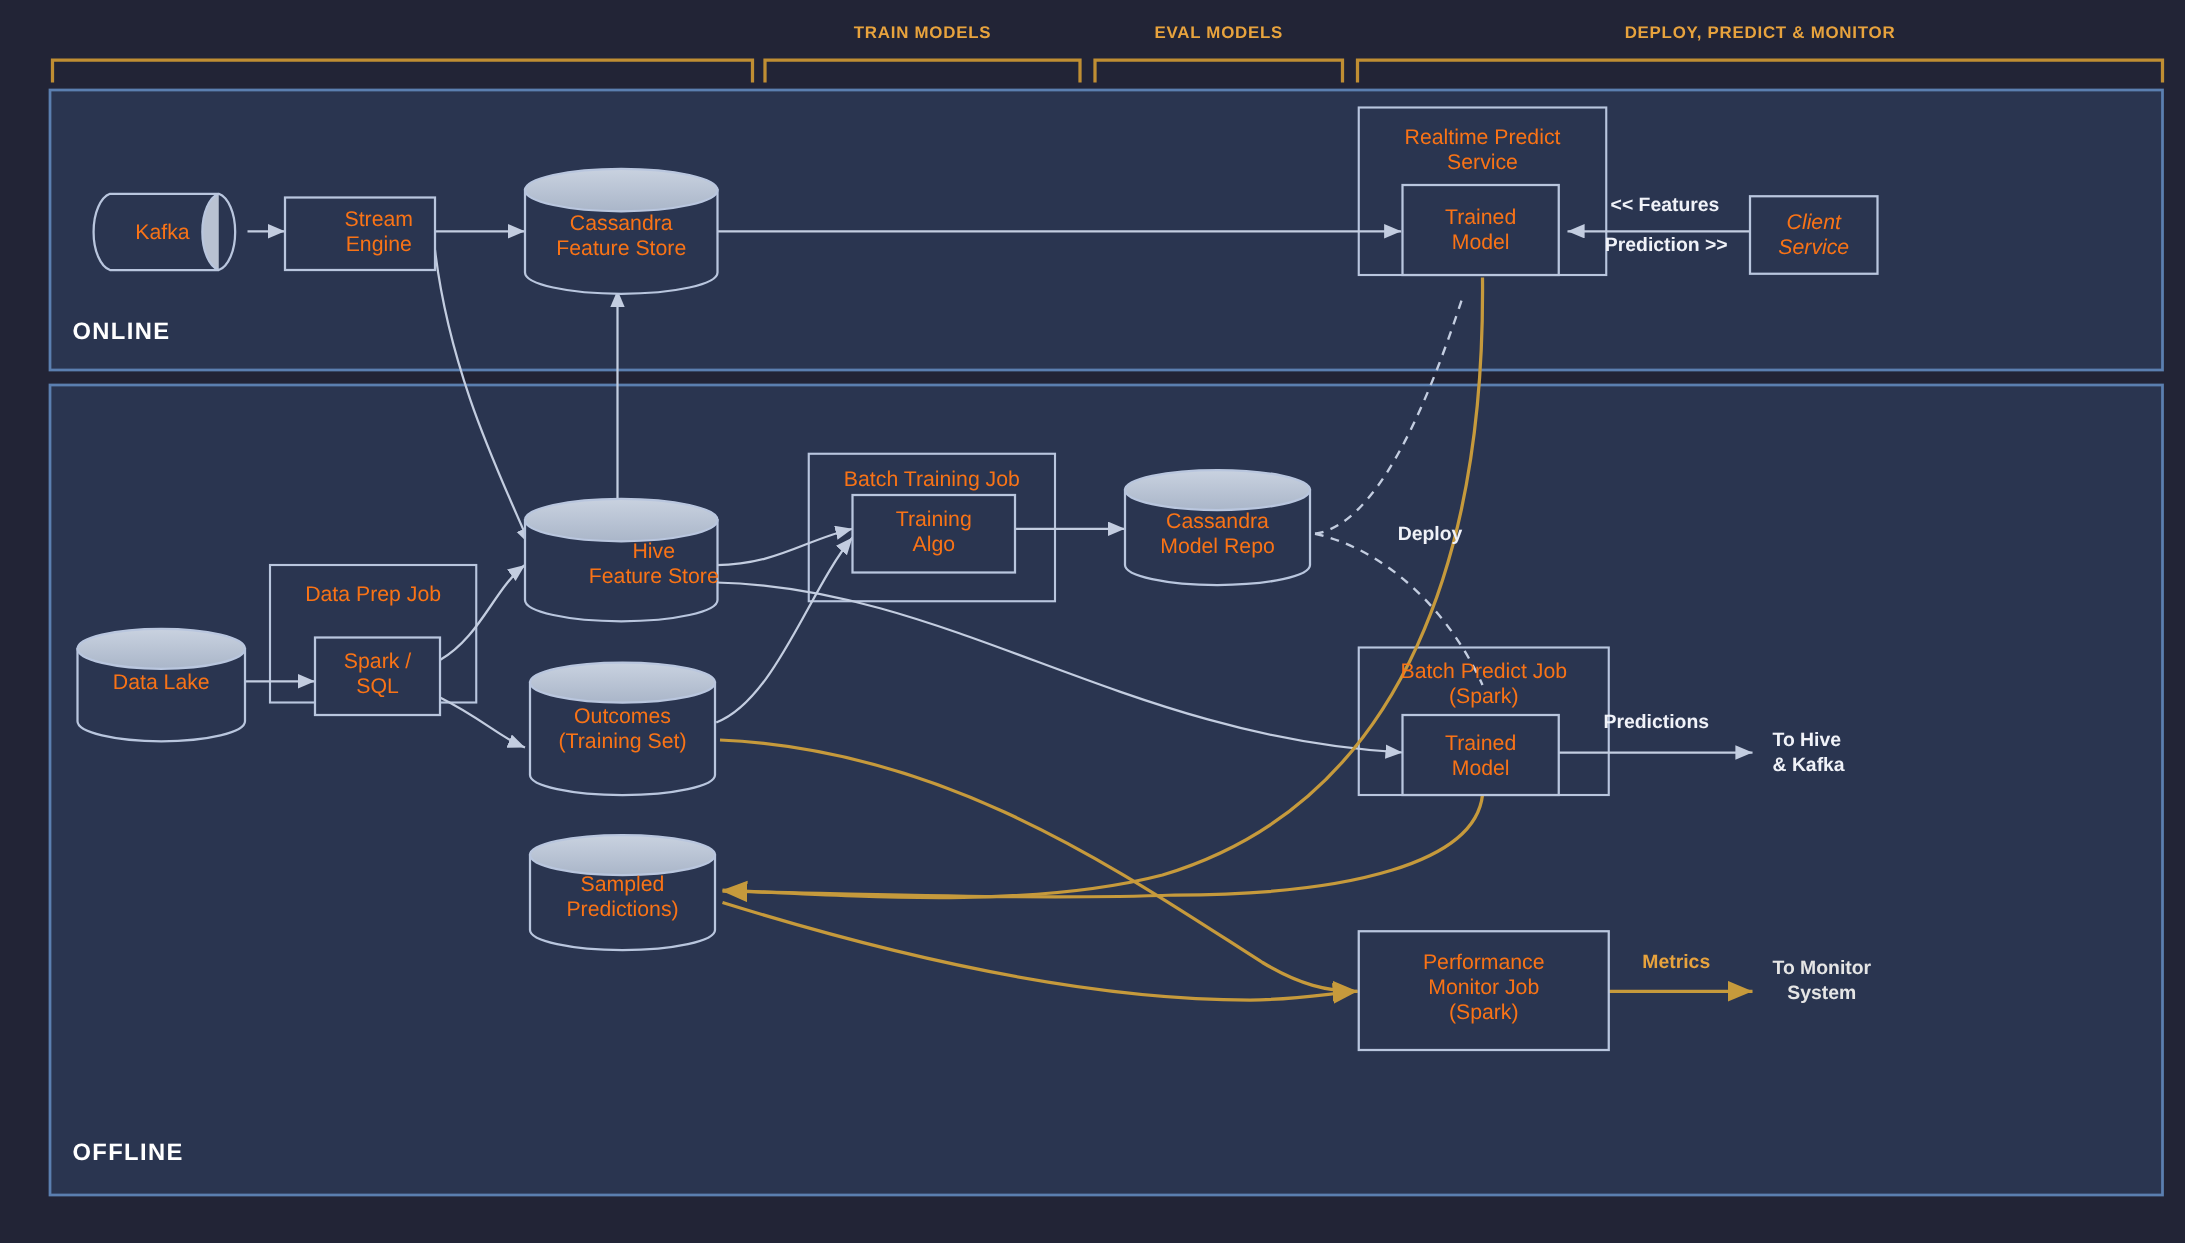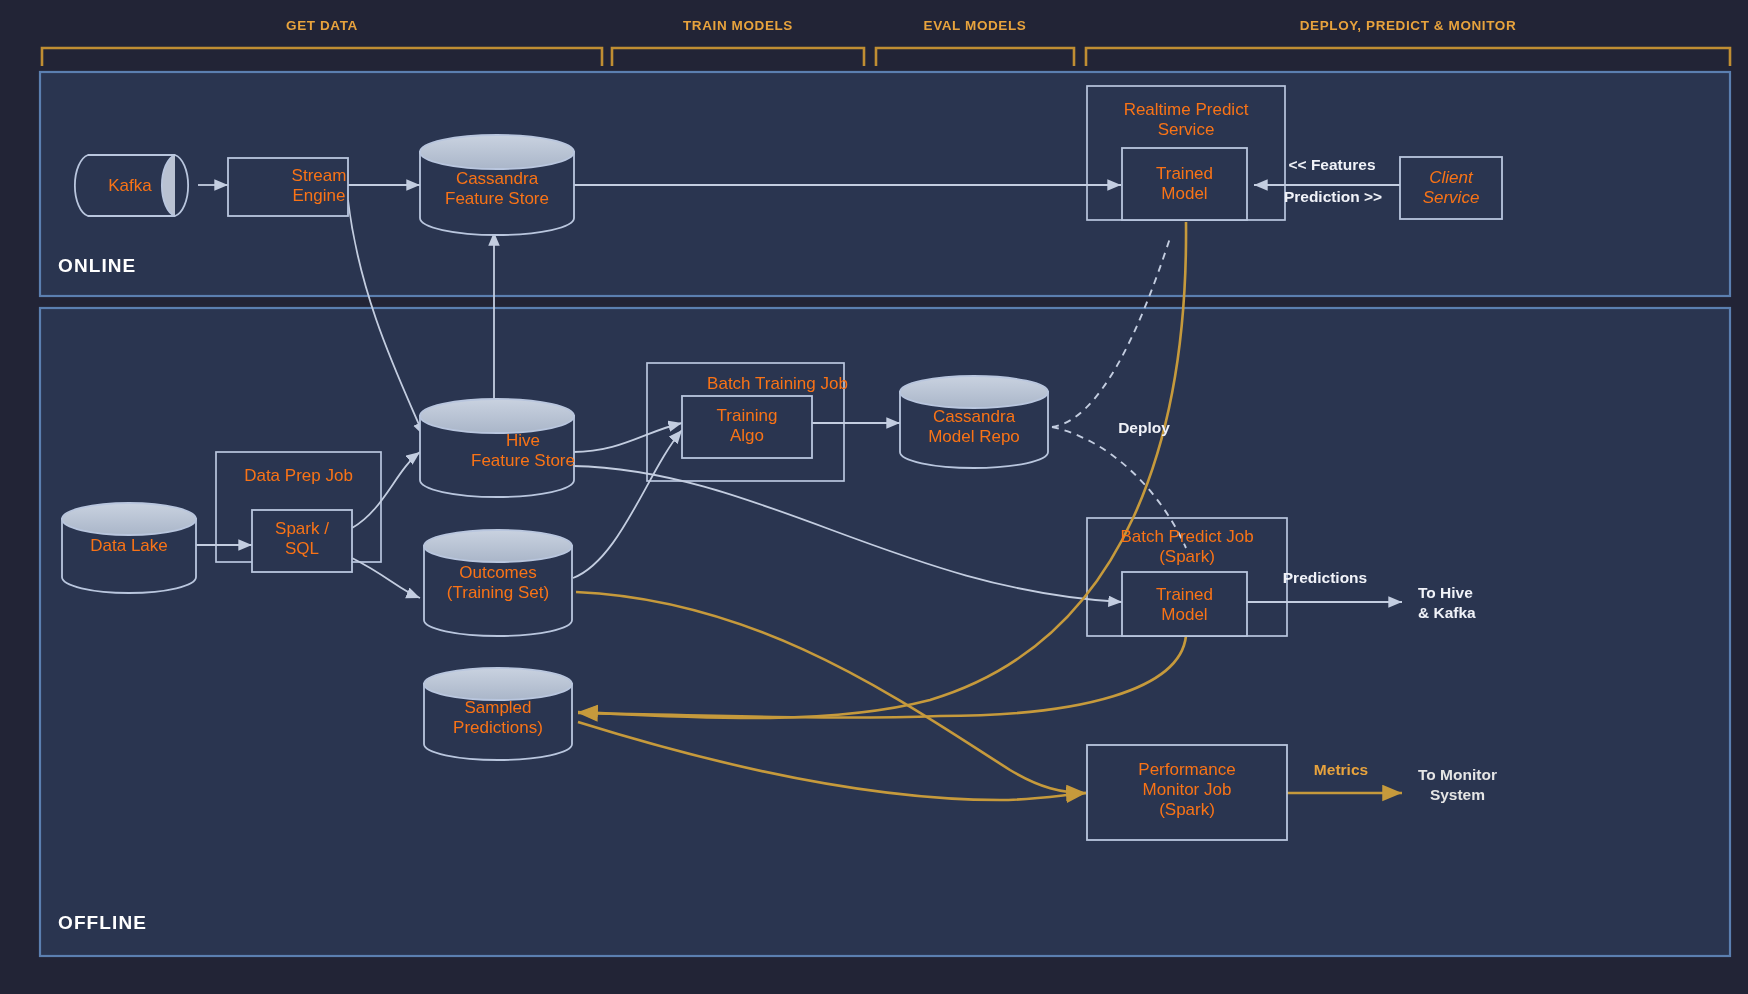--- a/index.html
+++ b/index.html
@@ -147,51 +147,50 @@
     <g>
       <path d="M900,392 L900,452 A74,16 0 0 0 1048,452 L1048,392 z" fill="#2a3550" stroke="#b9c6de" stroke-width="1.8"></path>
       <ellipse cx="974" cy="392" rx="74" ry="16" fill="url(#cyltop)" stroke="#b9c6de" stroke-width="1.8"></ellipse>
     </g>
 
     <rect x="1122" y="572" width="125" height="64" fill="#2a3550" stroke="#b9c6de" stroke-width="1.8"></rect>
 
     <rect x="1087" y="745" width="200" height="95" fill="#2a3550" stroke="#b9c6de" stroke-width="1.8"></rect>
   </svg>
 
-  <div class="phase" style="left:42px;top:18px;width:560px;">GET DATA</div>
   <div class="phase" style="left:612px;top:18px;width:252px;">TRAIN MODELS</div>
   <div class="phase" style="left:876px;top:18px;width:198px;">EVAL MODELS</div>
   <div class="phase" style="left:1086px;top:18px;width:644px;">DEPLOY, PREDICT &amp; MONITOR</div>
 
   <div class="zonename" style="left:58px;top:255px;">ONLINE</div>
   <div class="zonename" style="left:58px;top:912px;">OFFLINE</div>
 
   <div class="lbl" style="left:80px;top:176px;width:100px;">Kafka</div>
-  <div class="lbl" style="left:236px;top:166px;width:104px;padding-left:31px;">Stream
+  <div class="lbl" style="left:220px;top:166px;width:104px;padding-left:31px;">Stream
 Engine</div>
   <div class="lbl" style="left:420px;top:169px;width:154px;">Cassandra
 Feature Store</div>
   <div class="lbl" style="left:1087px;top:100px;width:198px;">Realtime Predict
 Service</div>
   <div class="lbl" style="left:1122px;top:164px;width:125px;">Trained
 Model</div>
   <div class="lbl" style="left:1400px;top:168px;width:102px;font-style:italic;">Client
 Service</div>
 
   <div class="lbl" style="left:62px;top:536px;width:134px;">Data Lake</div>
   <div class="lbl" style="left:216px;top:466px;width:165px;">Data Prep Job</div>
   <div class="lbl" style="left:252px;top:519px;width:100px;">Spark /
 SQL</div>
   <div class="lbl" style="left:420px;top:431px;width:154px;margin-left:26px;">Hive
 Feature Store</div>
   <div class="lbl" style="left:424px;top:563px;width:148px;">Outcomes
 (Training Set)</div>
   <div class="lbl" style="left:424px;top:698px;width:148px;">Sampled
 Predictions)</div>
-  <div class="lbl" style="left:647px;top:374px;width:197px;margin-left:32px;">Batch Training Job</div>
+  <div class="lbl" style="left:647px;top:374px;width:197px;">Batch Training Job</div>
   <div class="lbl" style="left:682px;top:406px;width:130px;">Training
 Algo</div>
   <div class="lbl" style="left:900px;top:407px;width:148px;">Cassandra
 Model Repo</div>
   <div class="lbl" style="left:1087px;top:527px;width:200px;">Batch Predict Job
 (Spark)</div>
   <div class="lbl" style="left:1122px;top:585px;width:125px;">Trained
 Model</div>
   <div class="lbl" style="left:1087px;top:760px;width:200px;">Performance
 Monitor Job

